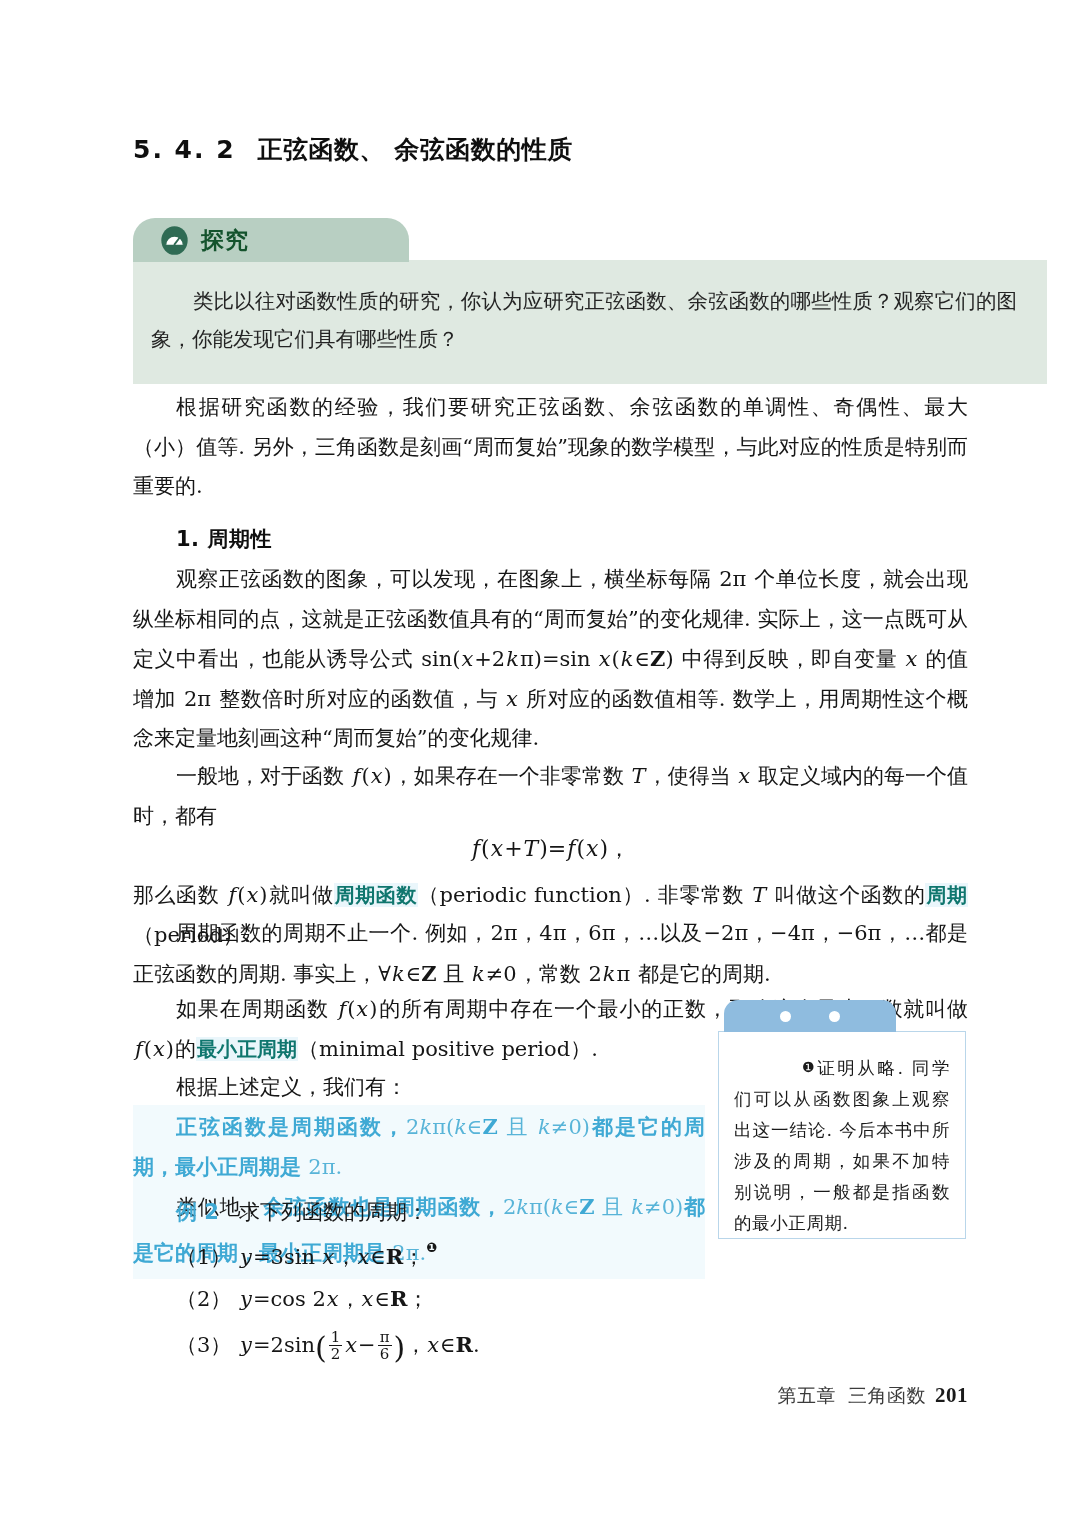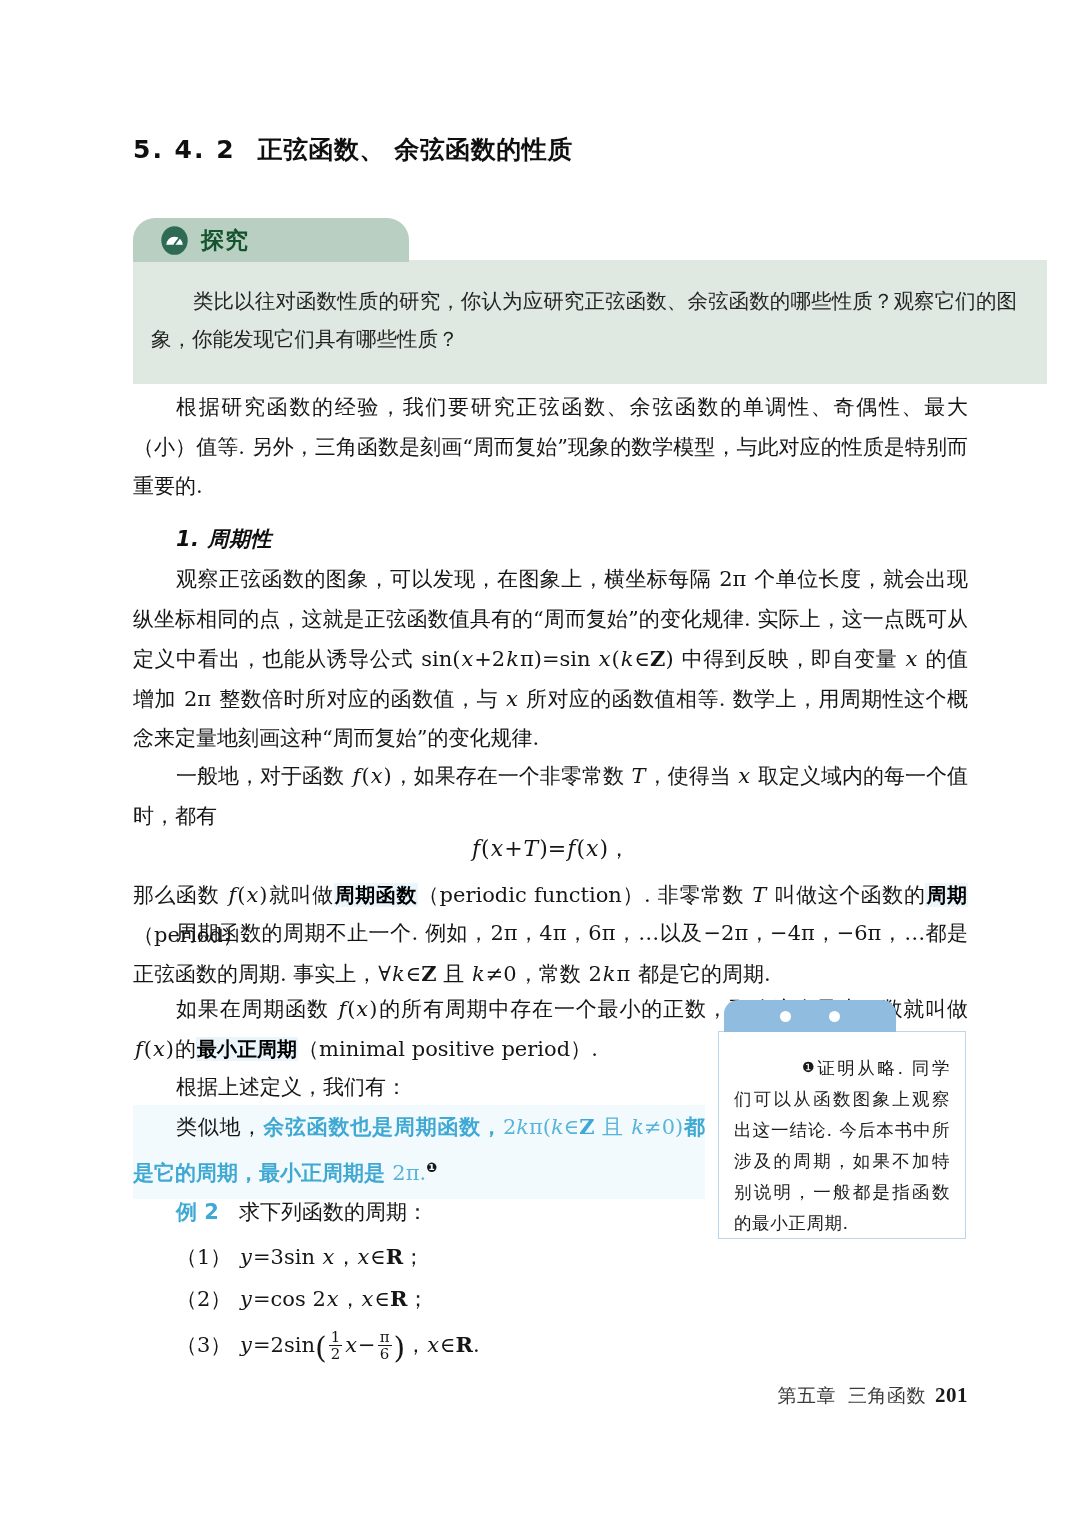--- a/index.html
+++ b/index.html
@@ -136,21 +136,21 @@
   .formula {
     position: absolute;
     width: 835px;
     text-align: center;
     font-size: 22px;
     color: #161616;
   }
 
   
   .kw {
-    color: #000000;
+    color: #0f766e;
     background: #eaf6fb;
     font-family: "DejaVu Sans", "Liberation Sans", sans-serif;
     font-weight: bold;
     font-size: 20px;
     padding: 0 1px;
   }
 
   
   .blue-block {
     position: absolute;
@@ -332,37 +332,38 @@
         </svg>
         <span class="inquiry-tab-label">探究</span>
       </div>
       <div class="inquiry-body">
         <div class="inquiry-text">类比以往对函数性质的研究，你认为应研究正弦函数、余弦函数的哪些性质？观察它们的图象，你能发现它们具有哪些性质？</div>
       </div>
     </div>
 
     <div class="para" style="top:388px;">根据研究函数的经验，我们要研究正弦函数、余弦函数的单调性、奇偶性、最大（小）值等. 另外，三角函数是刻画“周而复始”现象的数学模型，与此对应的性质是特别而重要的.</div>
 
-    <div class="sub-head" style="left:43px; top:525px;font-style:italic;">1. 周期性</div>
+    <div class="sub-head" style="left:43px; top:525px;">1. 周期性</div>
 
     <div class="para" style="top:560px;"><span>观察正弦函数的图象，可以发现，在图象上，横坐标每隔 </span><span class="mr">2π</span><span> 个单位长度，就会出现纵坐标相同的点，这就是正弦函数值具有的“周而复始”的变化规律. 实际上，这一点既可从定义中看出，也能从诱导公式 </span><span class="mr">sin(<span class="m">x</span>+2<span class="m">k</span>π)=sin <span class="m">x</span>(<span class="m">k</span>∈<span class="bb">Z</span>)</span><span> 中得到反映，即自变量 </span><span class="m">x</span><span> 的值增加 </span><span class="mr">2π</span><span> 整数倍时所对应的函数值，与 </span><span class="m">x</span><span> 所对应的函数值相等. 数学上，用周期性这个概念来定量地刻画这种“周而复始”的变化规律.</span></div>
 
     <div class="para" style="top:757px;"><span>一般地，对于函数 </span><span class="mr"><span class="m">f</span>(<span class="m">x</span>)</span><span>，如果存在一个非零常数 </span><span class="m">T</span><span>，使得当 </span><span class="m">x</span><span> 取定义域内的每一个值时，都有</span></div>
 
     <div class="formula" style="top:834px;"><span class="mr"><span class="m">f</span>(<span class="m">x</span>+<span class="m">T</span>)=<span class="m">f</span>(<span class="m">x</span>)，</span></div>
 
     <div class="para noindent" style="top:876px;"><span>那么函数 </span><span class="mr"><span class="m">f</span>(<span class="m">x</span>)</span><span>就叫做</span><span class="kw">周期函数</span><span>（periodic function）. 非零常数 </span><span class="m">T</span><span> 叫做这个函数的</span><span class="kw">周期</span><span>（period）.</span></div>
 
     <div class="para" style="top:914px;">周期函数的周期不止一个. 例如，<span class="mr">2π，4π，6π，</span>…以及<span class="mr">−2π，−4π，−6π，</span>…都是正弦函数的周期. 事实上，<span class="mr">∀<span class="m">k</span>∈<span class="bb">Z</span> 且 <span class="m">k</span>≠0</span>，常数 <span class="mr">2<span class="m">k</span>π</span> 都是它的周期.</div>
 
     <div class="para" style="top:990px;"><span>如果在周期函数 </span><span class="mr"><span class="m">f</span>(<span class="m">x</span>)</span><span>的所有周期中存在一个最小的正数，那么这个最小正数就叫做</span><span class="mr"><span class="m">f</span>(<span class="m">x</span>)</span><span>的</span><span class="kw">最小正周期</span><span>（minimal positive period）.</span></div>
 
     <div class="para" style="top:1068px;">根据上述定义，我们有：</div>
 
     <div class="blue-block" style="top:1105px;">
+      <div class="blue-line indent-blue"><span>正弦函数是周期函数，</span><span class="bmr">2<span class="bm">k</span>π(<span class="bm">k</span>∈<span class="bbz">Z</span> 且 <span class="bm">k</span>≠0)</span><span>都是它的周期，最小正周期是 </span><span class="bmr">2π.</span></div>
       <div class="blue-line indent-blue"><span class="blk">类似地，</span><span>余弦函数也是周期函数，</span><span class="bmr">2<span class="bm">k</span>π(<span class="bm">k</span>∈<span class="bbz">Z</span> 且 <span class="bm">k</span>≠0)</span><span>都是它的周期，最小正周期是 </span><span class="bmr">2π.</span><span class="fn-mark">❶</span></div>
     </div>
 
     <div class="ex-head" style="top:1198px;"><span class="ex-label">例 2</span>&nbsp;&nbsp;&nbsp;<span>求下列函数的周期：</span></div>
 
     <div class="ex-item" style="top:1243px;"><span>（1）</span>&nbsp;<span class="mr"><span class="m">y</span>=3sin <span class="m">x</span>，<span class="m">x</span>∈<span class="bb">R</span>；</span></div>
 
     <div class="ex-item" style="top:1285px;"><span>（2）</span>&nbsp;<span class="mr"><span class="m">y</span>=cos 2<span class="m">x</span>，<span class="m">x</span>∈<span class="bb">R</span>；</span></div>
 
     <div class="ex-item" style="top:1330px;"><span>（3）</span>&nbsp;<span class="mr"><span class="m">y</span>=2sin<span class="paren-big">(</span><span class="frac"><span class="nu">1</span><span class="de">2</span></span><span class="m">x</span>−<span class="frac"><span class="nu">π</span><span class="de">6</span></span><span class="paren-big">)</span>，<span class="m">x</span>∈<span class="bb">R</span>.</span></div>

